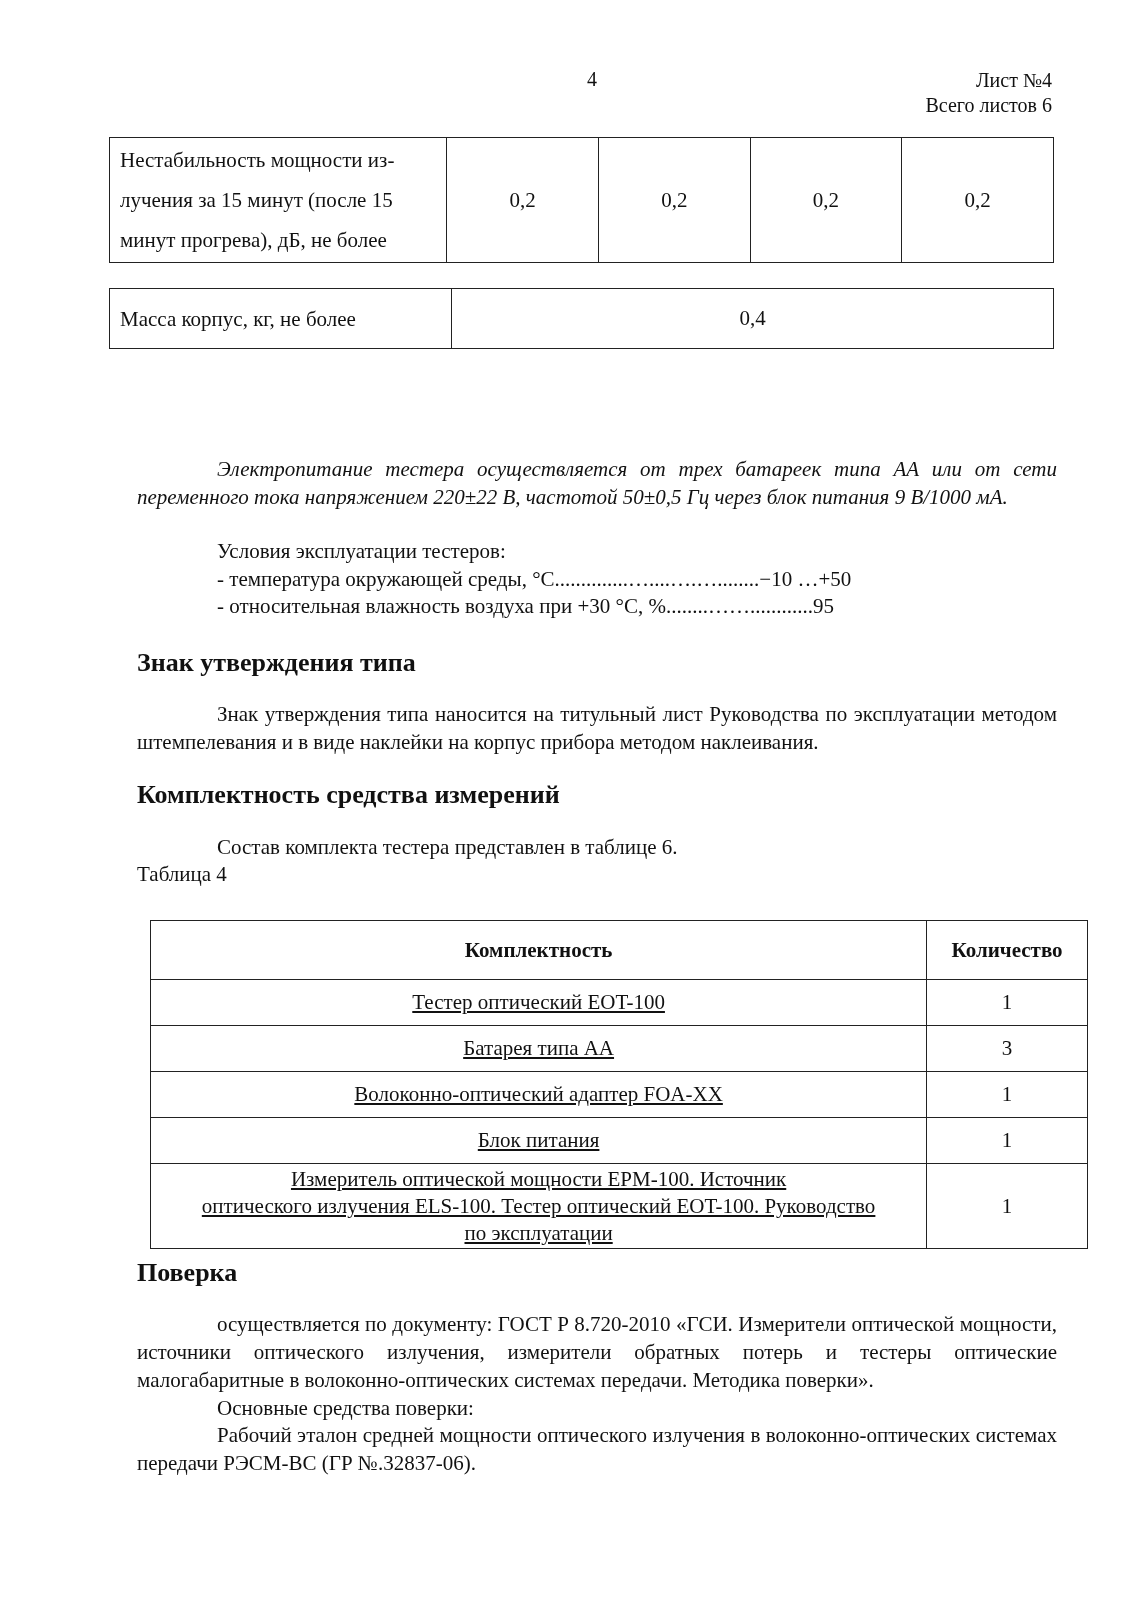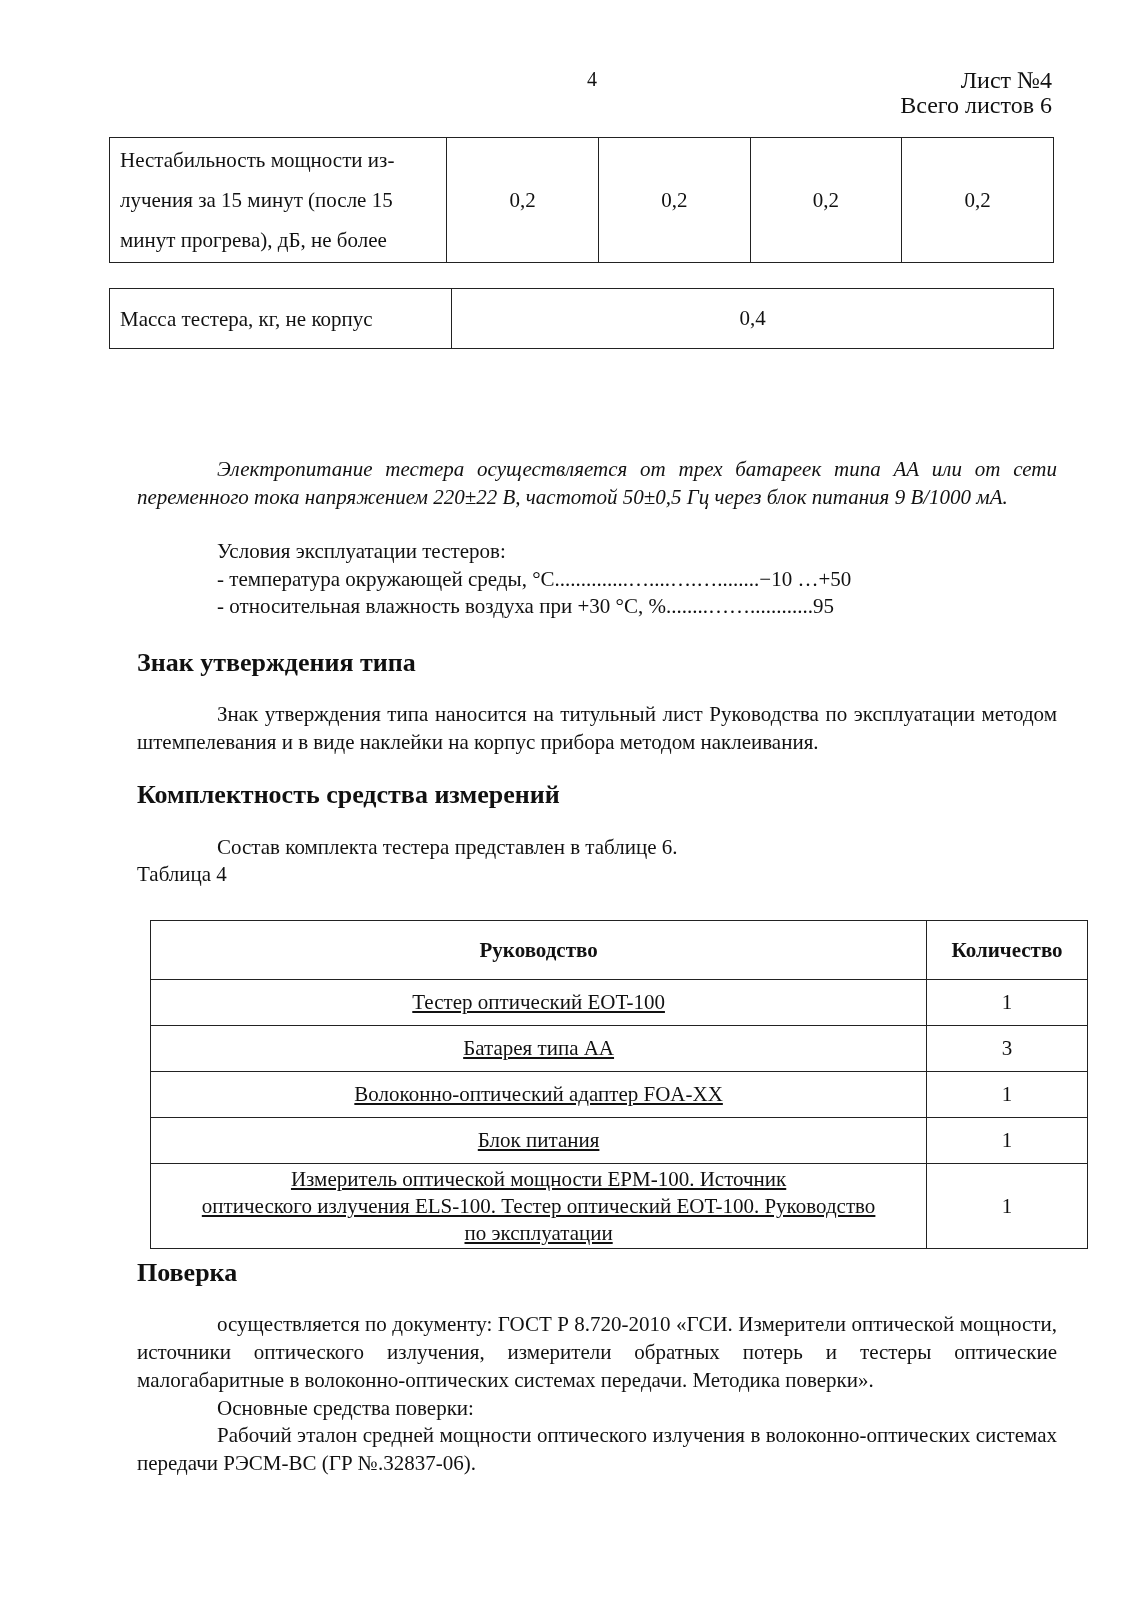--- a/index.html
+++ b/index.html
@@ -16,21 +16,21 @@
       color: #111111;
       font-size: 21px;
     }
     .abs { position: absolute; }
 
     .page-num {
       left: 580px; top: 68px; width: 24px; text-align: center;
       font-size: 20px;
     }
     .sheet-label {
-      right: 90px; top: 68px; text-align: right; font-size: 24px; line-height: 25px;
+      right: 90px; top: 68px; text-align: right; font-size: 20px; line-height: 25px;
     }
 
     table.grid {
       position: absolute;
       border-collapse: collapse;
       font-size: 21px;
     }
     table.grid td, table.grid th {
       border: 1.5px solid #222;
       padding: 0;
@@ -103,21 +103,21 @@
     <td class="val">0,2</td>
     <td class="val">0,2</td>
     <td class="val">0,2</td>
   </tr>
 </tbody>
   </table>
 
 <table class="grid t2">
   <tbody>
   <tr class="r2">
-    <td class="label">Масса тестера, кг, не корпус</td>
+    <td class="label">Масса корпус, кг, не более</td>
     <td class="val">0,4</td>
   </tr>
 </tbody>
   </table>
 
 <div class="abs para indent" style="top:455px;font-style:italic;">Электропитание тестера осуществляется от трех батареек типа АА или от сети переменного тока напряжением 220±22 В, частотой 50±0,5 Гц через блок питания 9 В/1000 мА.</div>
 
 <div class="abs line" style="top:537px;">Условия эксплуатации тестеров:</div>
 <div class="abs line" style="top:565px;">- температура окружающей среды, °С..............…....….…........−10 …+50</div>
 <div class="abs line" style="top:592px;">- относительная влажность воздуха при +30 °С, %........……............95</div>
@@ -125,21 +125,21 @@
 <div class="abs heading" style="top:648px;">Знак утверждения типа</div>
 <div class="abs para indent" style="top:700px;">Знак утверждения типа наносится на титульный лист Руководства по эксплуатации методом штемпелевания и в виде наклейки на корпус прибора методом наклеивания.</div>
 
 <div class="abs heading" style="top:780px;">Комплектность средства измерений</div>
 <div class="abs line" style="top:833px;">Состав комплекта тестера представлен в таблице 6.</div>
 <div class="abs" style="left:137px; top:860px; line-height:28px;">Таблица 4</div>
 
 <table class="grid t3">
   <tbody>
       <tr>
-    <th class="name">Руководство</th>
+    <th class="name">Комплектность</th>
     <th class="qty">Количество</th>
   </tr>
   <tr class="row">
     <td class="name">Тестер оптический EOT-100</td>
     <td class="qty">1</td>
   </tr>
   <tr class="row">
     <td class="name">Батарея типа АА</td>
     <td class="qty">3</td>
   </tr>

